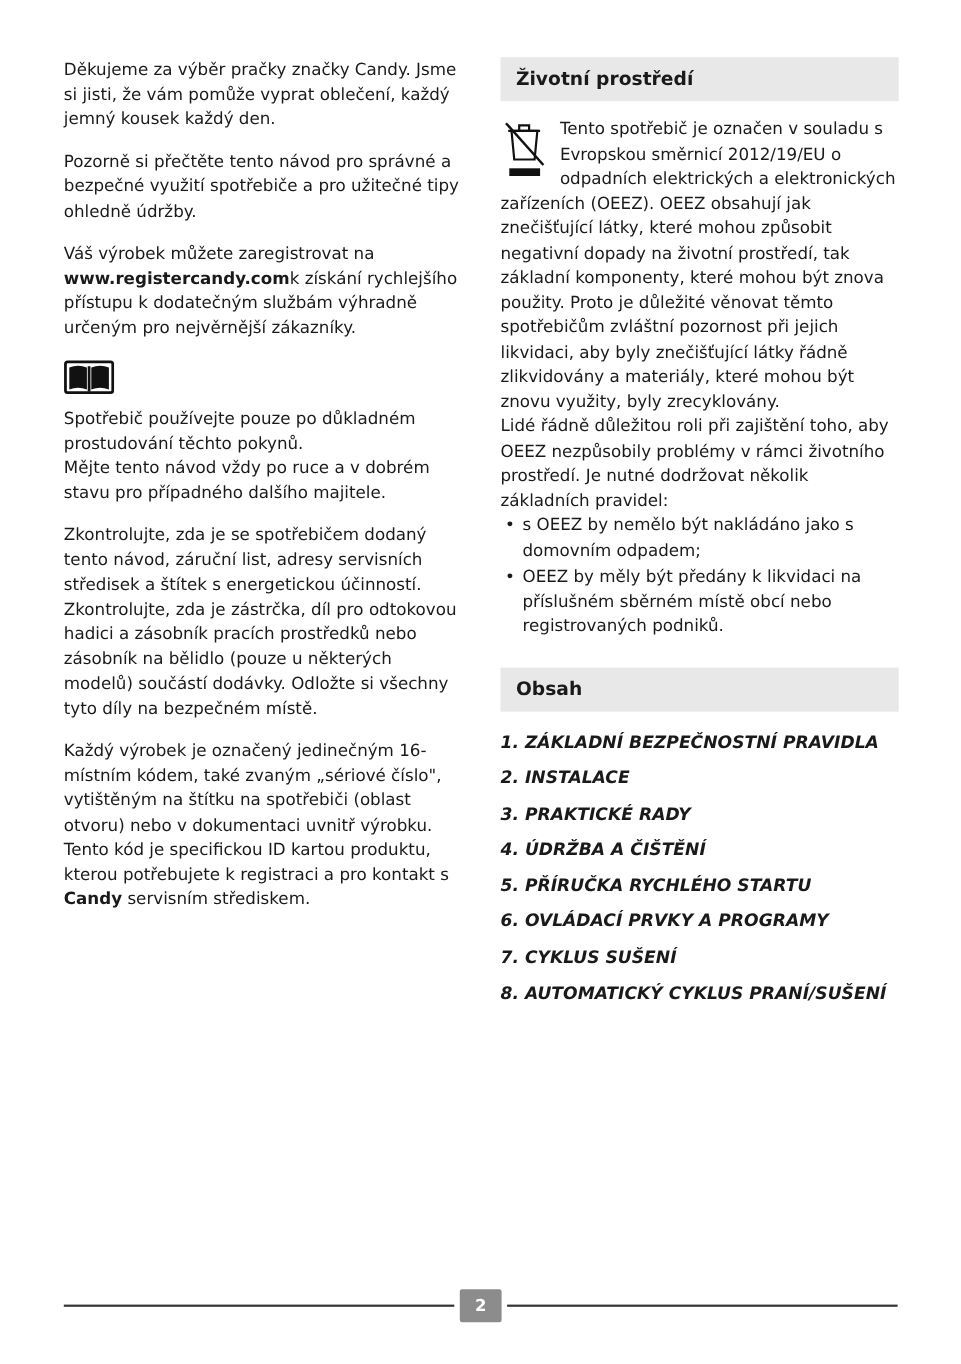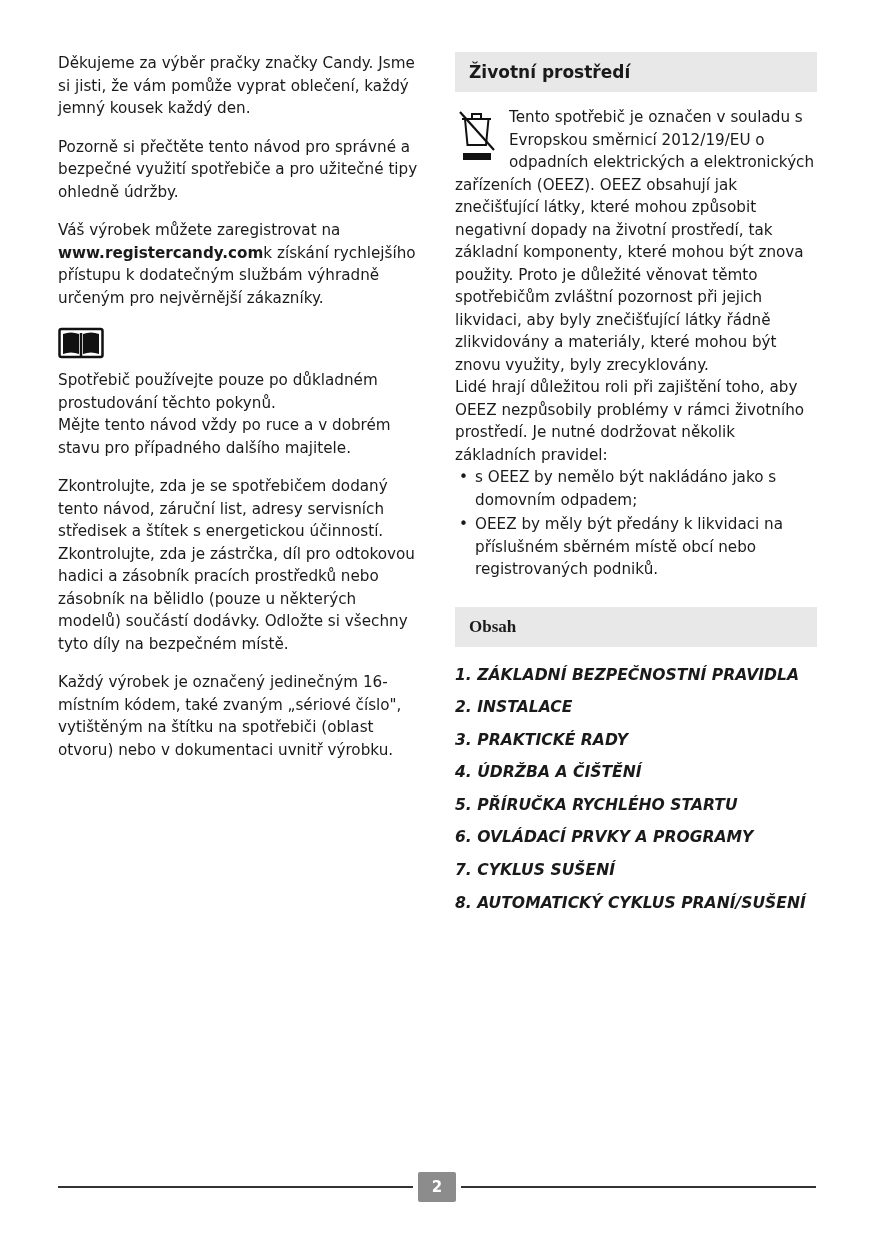--- a/index.html
+++ b/index.html
@@ -44,21 +44,20 @@
     padding: 10px 14px;
     font-size: 17px;
     font-weight: bold;
     margin: 0 0 14px 0;
     width: 362px;
     box-sizing: border-box;
   }
   .section-head.obsah {
     margin-top: 26px;
     margin-bottom: 18px;
-    font-family: Liberation Serif, serif;
   }
   .wee-text {
     font-size: 15.2px;
     line-height: 1.48;
     margin: 0;
   }
   .book-icon {
     width: 46px;
     height: 34px;
     margin: 4px 0 10px 0;
@@ -158,41 +157,42 @@
       </svg>
     </div>
 
     <p class="tight">Spotřebič používejte pouze po důkladném prostudování těchto pokynů.</p>
     <p>Mějte tento návod vždy po ruce a v dobrém stavu pro případného dalšího majitele.</p>
 
     <p>Zkontrolujte, zda je se spotřebičem dodaný tento návod, záruční list, adresy servisních středisek a štítek s energetickou účinností. Zkontrolujte, zda je zástrčka, díl pro odtokovou hadici a zásobník pracích prostředků nebo zásobník na bělidlo (pouze u některých modelů) součástí dodávky. Odložte si všechny tyto díly na bezpečném místě.</p>
 
     <p class="tight">Každý výrobek je označený jedinečným 16-místním kódem, také zvaným „sériové číslo", vytištěným na štítku na spotřebiči (oblast otvoru) nebo v dokumentaci uvnitř výrobku.</p>
 
+    <p><span>Tento kód je specifickou ID kartou produktu, kterou potřebujete k registraci a pro kontakt s </span><span class="bold">Candy</span><span> servisním střediskem.</span></p>
 
   </div>
 
   <div class="col-right">
 
     <div class="section-head">Životní prostředí</div>
 
     <div class="clearfix">
       <div class="float-icon-wrap">
         <svg width="44" height="56" viewBox="0 0 44 56" xmlns="http://www.w3.org/2000/svg">
           <path d="M10 11 L12.5 37 L31 37 L33.5 11 Z" fill="none" stroke="#111" stroke-width="2"></path>
           <path d="M7 11 L36 11" stroke="#111" stroke-width="2"></path>
           <path d="M17 11 L17 6 L26 6 L26 11" fill="none" stroke="#111" stroke-width="2"></path>
           <path d="M5 4 L39 42" stroke="#111" stroke-width="2.2"></path>
           <rect x="8" y="45" width="28" height="7" fill="#111"></rect>
         </svg>
       </div>
       <p class="wee-text">Tento spotřebič je označen v souladu s Evropskou směrnicí 2012/19/EU o odpadních elektrických a elektronických zařízeních (OEEZ). OEEZ obsahují jak znečišťující látky, které mohou způsobit negativní dopady na životní prostředí, tak základní komponenty, které mohou být znova použity. Proto je důležité věnovat těmto spotřebičům zvláštní pozornost při jejich likvidaci, aby byly znečišťující látky řádně zlikvidovány a materiály, které mohou být znovu využity, byly zrecyklovány.</p>
     </div>
 
-    <p class="tight" style="margin-top:0;">Lidé hrají důležitou roli při zajištění toho, aby OEEZ nezpůsobily problémy v rámci životního prostředí. Je nutné dodržovat několik základních pravidel:</p>
+    <p class="tight" style="margin-top:0;">Lidé řádně důležitou roli při zajištění toho, aby OEEZ nezpůsobily problémy v rámci životního prostředí. Je nutné dodržovat několik základních pravidel:</p>
 
     <ul class="bullets">
       <li>s OEEZ by nemělo být nakládáno jako s domovním odpadem;</li>
       <li>OEEZ by měly být předány k likvidaci na příslušném sběrném místě obcí nebo registrovaných podniků.</li>
     </ul>
 
 
     <div class="section-head obsah">Obsah</div>
 
     <ol class="toc">

